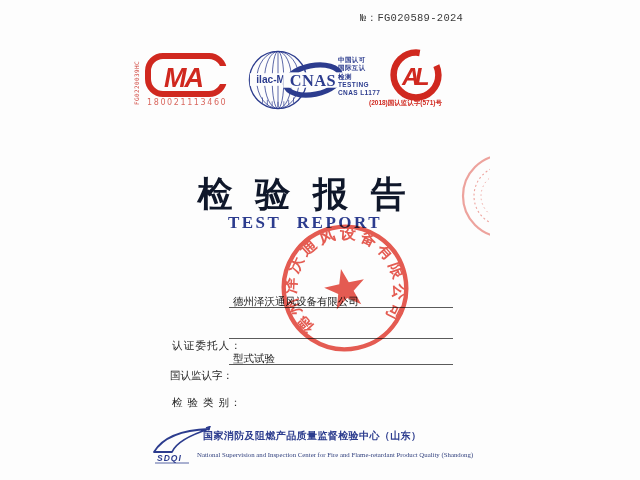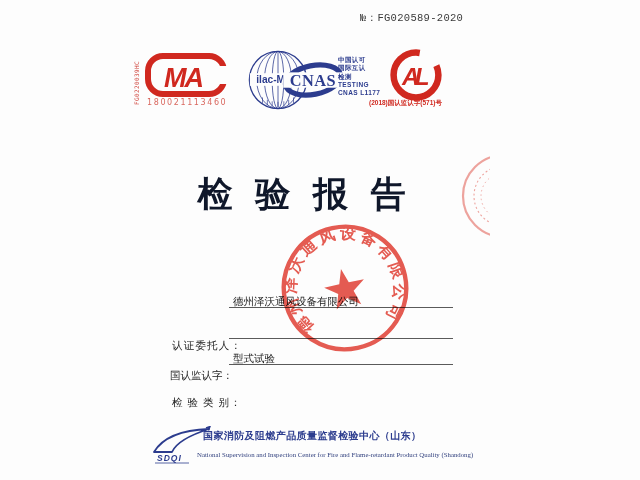--- a/index.html
+++ b/index.html
@@ -67,21 +67,21 @@
   .org-en {
     position:absolute; left:197px; top:451px;
     font-size:6.8px; color:#33427f; white-space:nowrap;
   }
 </style>
 </head>
 <body>
 
 <div class="page">
 
-  <div class="report-no"><span>№：</span><span>FG020589-2020</span></div>
+  <div class="report-no"><span>№：</span><span>FG020589-2024</span></div>
 
   <div class="cma-vertical">FG0220039HC</div>
   <svg class="cma-svg" width="84" height="46" viewBox="0 0 84 46">
     <rect x="4" y="4" width="76" height="38" rx="15" fill="none" stroke="#d0281f" stroke-width="6"></rect>
     <rect x="72" y="14" width="14" height="18" fill="#fdfdfd"></rect>
     <text x="20" y="35" font-family="Liberation Sans, sans-serif" font-size="27" font-weight="bold" font-style="italic" fill="#d0281f" letter-spacing="-2">MA</text>
   </svg>
   <div class="cma-number">180021113460</div>
 
   <svg class="ilac-svg" width="62" height="62" viewBox="0 0 64 64">
@@ -115,20 +115,21 @@
     <div>CNAS L1177</div>
   </div>
 
   <svg class="cal-svg" width="56" height="56" viewBox="0 0 60 60">
     <circle cx="30" cy="30" r="24" fill="none" stroke="#d0281f" stroke-width="7" stroke-dasharray="128 23" stroke-dashoffset="11.5"></circle>
     <text x="15" y="41" font-family="Liberation Sans, sans-serif" font-size="26" font-weight="bold" font-style="italic" fill="#d0281f" letter-spacing="-5">AL</text>
   </svg>
   <div class="cal-caption">(2018)国认监认字(571)号</div>
 
   <div class="title-zh">检 验 报 告</div>
+  <div class="title-en">TEST REPORT</div>
 
   <svg class="stamp-partial" width="38" height="95" viewBox="0 0 38 95">
     <circle cx="52" cy="44" r="41" fill="none" stroke="#e05a50" stroke-width="2.2"></circle>
     <circle cx="52" cy="44" r="30" fill="none" stroke="#e05a50" stroke-width="1.1" stroke-dasharray="2 2.5"></circle>
     <circle cx="52" cy="44" r="23" fill="none" stroke="#e05a50" stroke-width="0.9" stroke-dasharray="1.5 3"></circle>
   </svg>
 
   <span class="f-label ls1" style="left:172px; top:295px;">认证委托人：</span>
   <span class="f-value" style="top:295px;">德州泽沃通风设备有限公司</span>
   <div class="f-line" style="top:306px;"></div>

